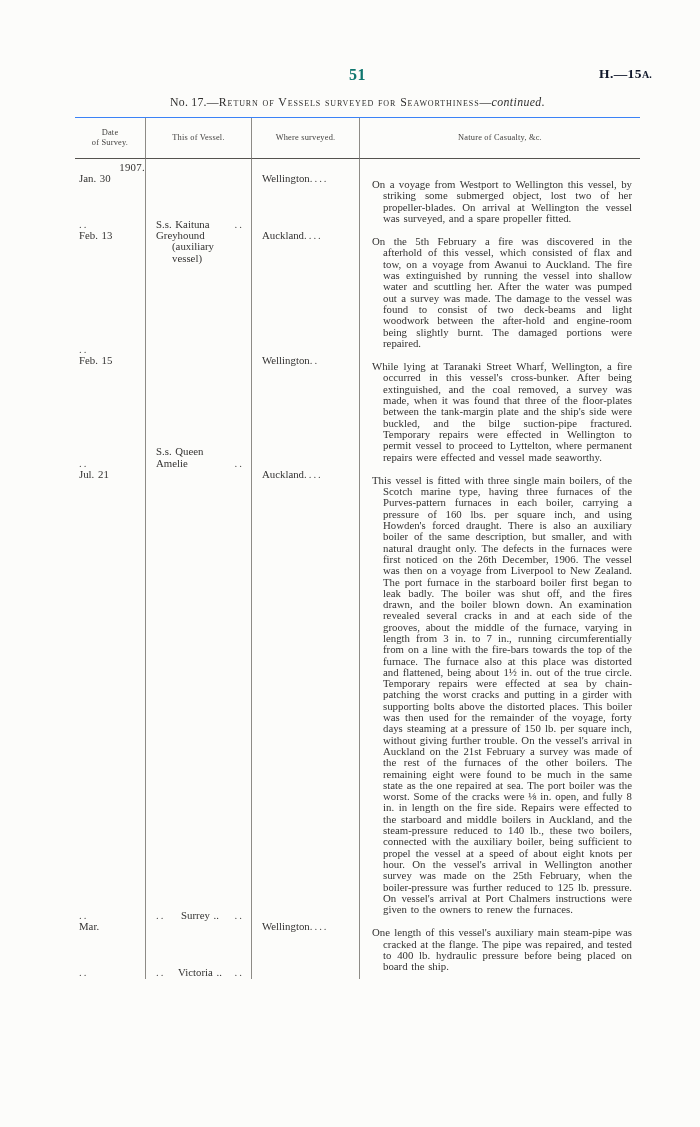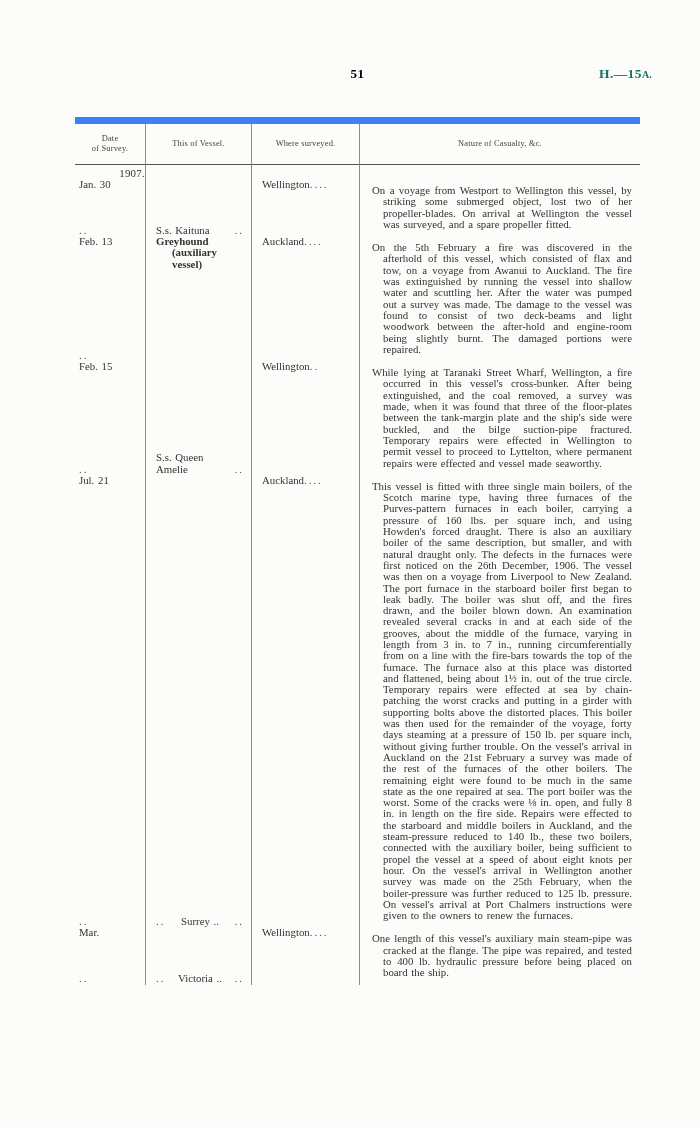--- a/index.html
+++ b/index.html
@@ -10,79 +10,82 @@
     background:#fcfcfa;
     font-family:"Liberation Serif","DejaVu Serif",serif;
     color:#333231;
     overflow:hidden;
     box-shadow:0 0 4px rgba(0,0,0,.15);
   }
   
   .masthead{position:absolute;top:66px;left:75px;width:565px;height:18px;}
   .page-number{
     position:absolute;left:0;right:0;text-align:center;
-    font-size:13px;font-weight:bold;letter-spacing:.5px;color:#000000;
+    font-size:16px;font-weight:bold;letter-spacing:.5px;color:#0f766e;
   }
   .doc-ref{
     position:absolute;right:-12px;top:0;
-    font-size:13.5px;font-weight:bold;color:#0f766e;letter-spacing:.4px;
+    font-size:13.5px;font-weight:bold;color:#0f172a;letter-spacing:.4px;
   }
   .doc-ref .sub{font-size:10px;letter-spacing:.2px;}
   .title-line{
     position:absolute;top:95px;left:60px;width:595px;
     text-align:center;font-size:11.8px;color:#2f2e2d;
     letter-spacing:.25px;white-space:nowrap;
   }
   .title-main{font-variant:small-caps;letter-spacing:.9px;}
   .title-italic{font-style:italic;letter-spacing:.4px;}
   
   .rtable{
     position:absolute;top:117px;left:75px;width:565px;
     display:grid;
     grid-template-columns:71px 106px 108px 1fr;
-    border-top:7px solid #3b82f6;
+    border-top:1px solid #3b82f6;
     font-size:10.8px;line-height:11.3px;word-spacing:1px;
   }
   .row{display:contents;}
   .cell{box-sizing:border-box;min-width:0;}
   .vline{border-right:1px solid #8d8b86;}
   
   .hcell{
     border-bottom:1px solid #55534f;
     display:flex;flex-direction:column;align-items:center;justify-content:center;
     min-height:41px;padding:4px 3px;
     font-size:8.4px;line-height:10px;letter-spacing:.2px;color:#403f3d;
     text-align:center;word-spacing:0;
   }
   
   .ycell{padding-top:3px;height:14px;text-align:right;letter-spacing:.3px;}
   
   .bcell{padding-top:0;}
   .date-cell{display:flex;justify-content:space-between;align-items:baseline;padding:0 9px 0 4px;white-space:nowrap;flex-direction:column;}
   .name-cell{display:flex;justify-content:space-between;align-items:flex-end;padding:0 7px 0 10px;}
-  .name-cell.wrapped{display:block;text-align:justify;font-weight:bold;}
+  .name-cell.wrapped{display:block;text-align:justify;}
   .name-cell.wrapped .wrap-span{display:block;padding-left:16px;text-indent:-16px;}
   .where-cell{display:flex;justify-content:flex-start;align-items:baseline;padding:0 9px 0 10px;white-space:nowrap;}
   .nature-cell{padding:0 2px 0 6px;}
   .nature-cell p{
     margin:6px;text-align:justify;
     padding-left:11px;text-indent:-11px;
   }
   .dots{letter-spacing:2px;color:#4a4947;}
 </style>
 </head>
 <body>
 
 <div class="page">
 
   <div class="masthead">
     <div class="page-number">51</div>
     <div class="doc-ref"><span>H.—15</span><span class="sub">A.</span></div>
   </div>
 
+  <div class="title-line">
+    <span>No. 17.—</span><span class="title-main">Return of Vessels surveyed for Seaworthiness</span><span>—</span><span class="title-italic">continued.</span>
+  </div>
 
   <div class="rtable">
 
     <div class="row">
       <div class="cell hcell vline">
         <span>Date</span>
         <span>of Survey.</span>
       </div>
       <div class="cell hcell vline">This of Vessel.</div>
       <div class="cell hcell vline">Where surveyed.</div>

